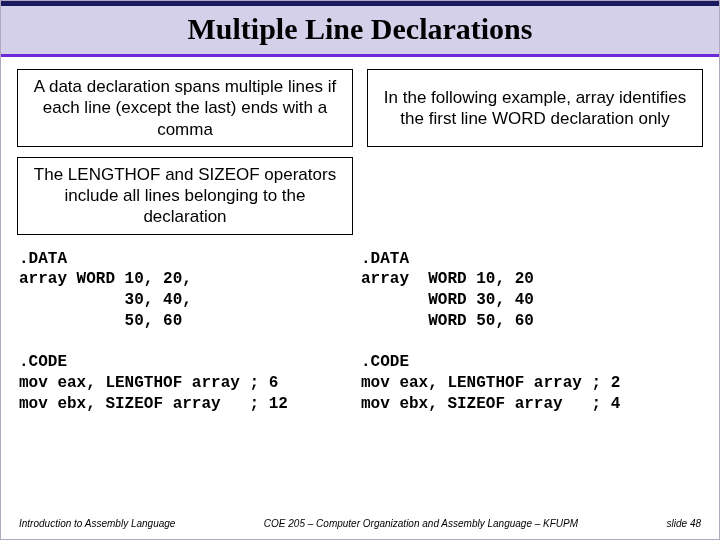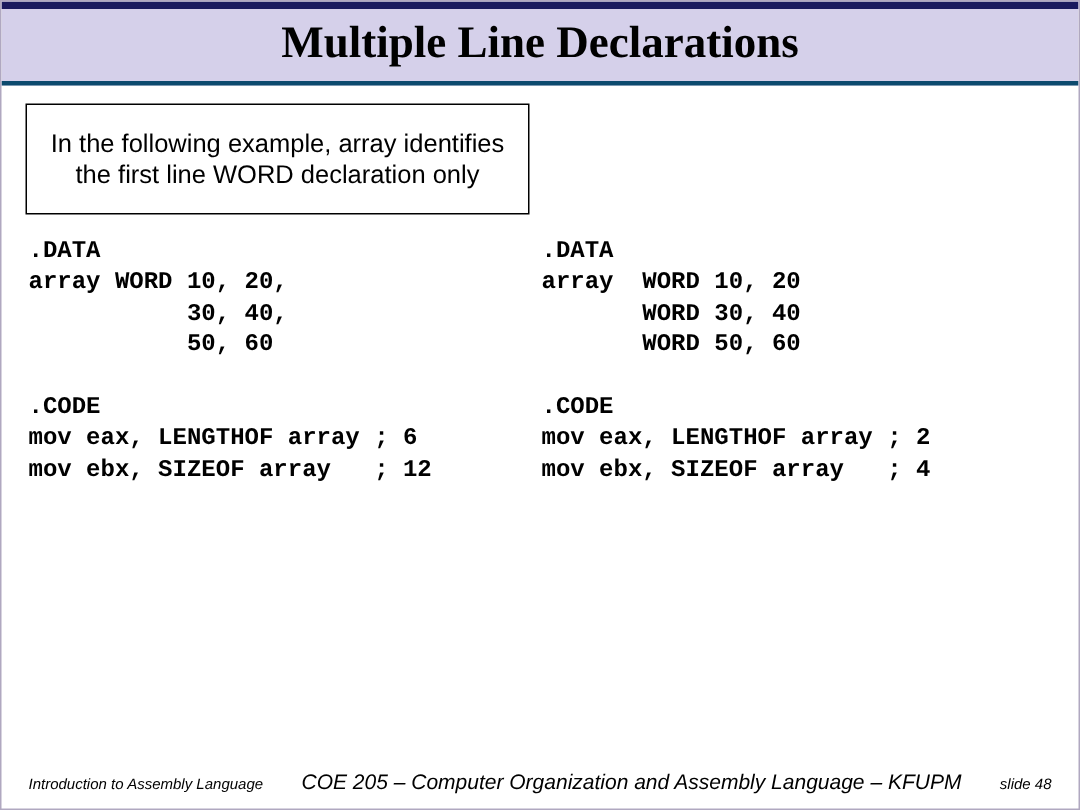--- a/index.html
+++ b/index.html
@@ -7,21 +7,21 @@
     width: 720px;
     height: 540px;
     background: #fff;
     font-family: Arial, Helvetica, sans-serif;
     position: relative;
     border: 1px solid #b0a8c0;
   }
   .title-bar {
     background: #d5d0ea;
     border-top: 5px solid #1a1a5e;
-    border-bottom: 3px solid #0c4a6e;
+    border-bottom: 3px solid #6d28d9;
     text-align: center;
     padding: 6px 0 8px 0;
   }
   .title-bar h1 {
     font-family: "Comic Sans MS", "Segoe Script", cursive;
     font-size: 30px;
     font-weight: bold;
     color: #000;
   }
   .grid {
@@ -58,33 +58,35 @@
     left: 0;
     width: 100%;
     display: flex;
     justify-content: flex-start;
     align-items: flex-end;
     padding: 0 18px;
     font-size: 10px;
     font-style: italic;
     color: #000;
   }
-  .footer .mid { text-align: center; flex: 1; font-size: 14px; }
+  .footer .mid { text-align: center; flex: 1; font-size: 10px; }
   .footer .left { flex: 0 0 auto; }
   .footer .right { flex: 0 0 auto; }
 </style>
 </head>
 <body>
 
 <div class="title-bar">
   <h1>Multiple Line Declarations</h1>
 </div>
 
 <div class="grid">
+  <div class="box">A data declaration spans multiple lines if each line (except the last) ends with a comma</div>
   <div class="box">In the following example, array identifies the first line WORD declaration only</div>
+  <div class="box">The LENGTHOF and SIZEOF operators include all lines belonging to the declaration</div>
 </div>
 
 <div class="code-cols">
   <div>.DATA
 array WORD 10, 20,
            30, 40,
            50, 60
 
 .CODE
 mov eax, LENGTHOF array ; 6

